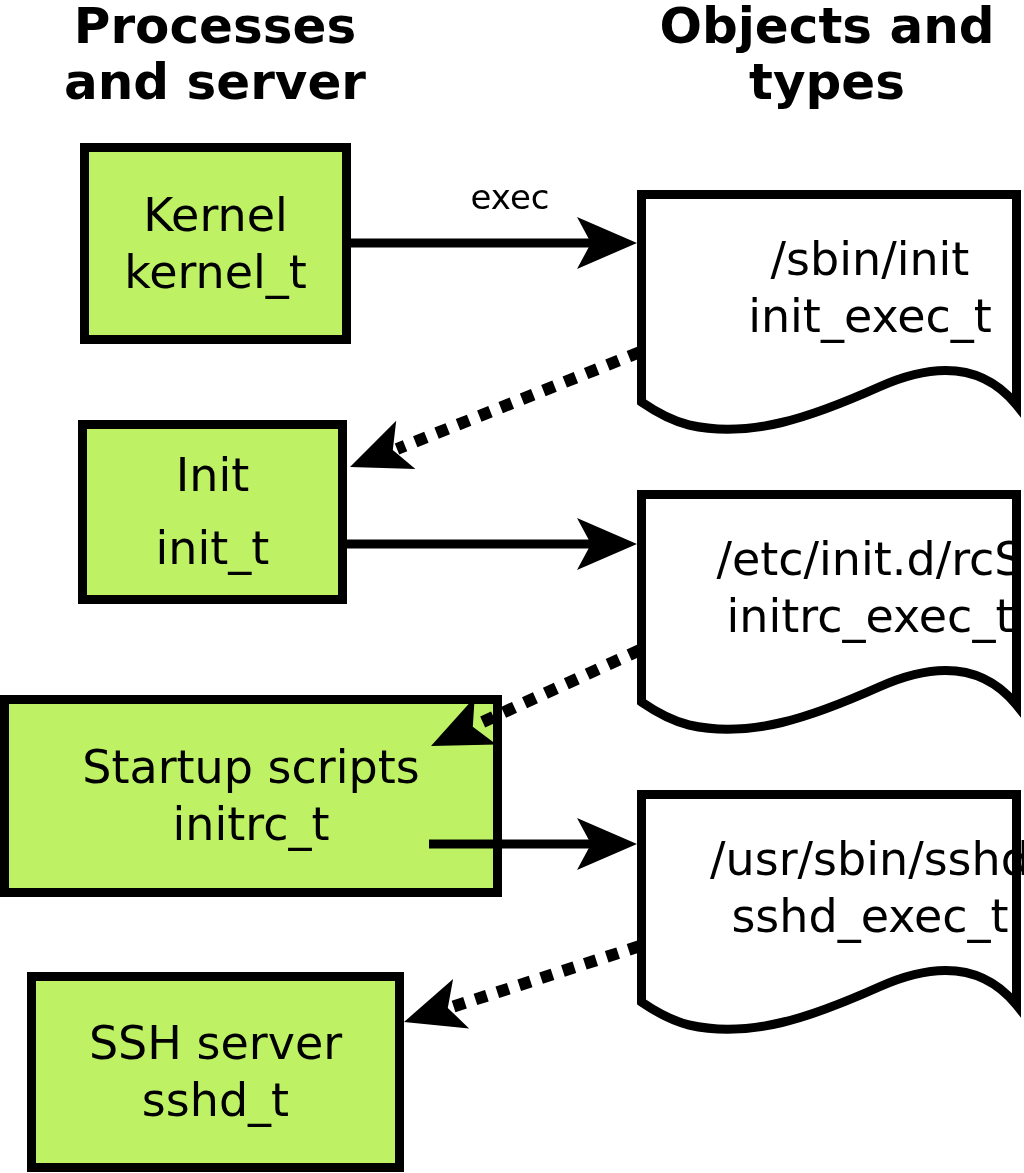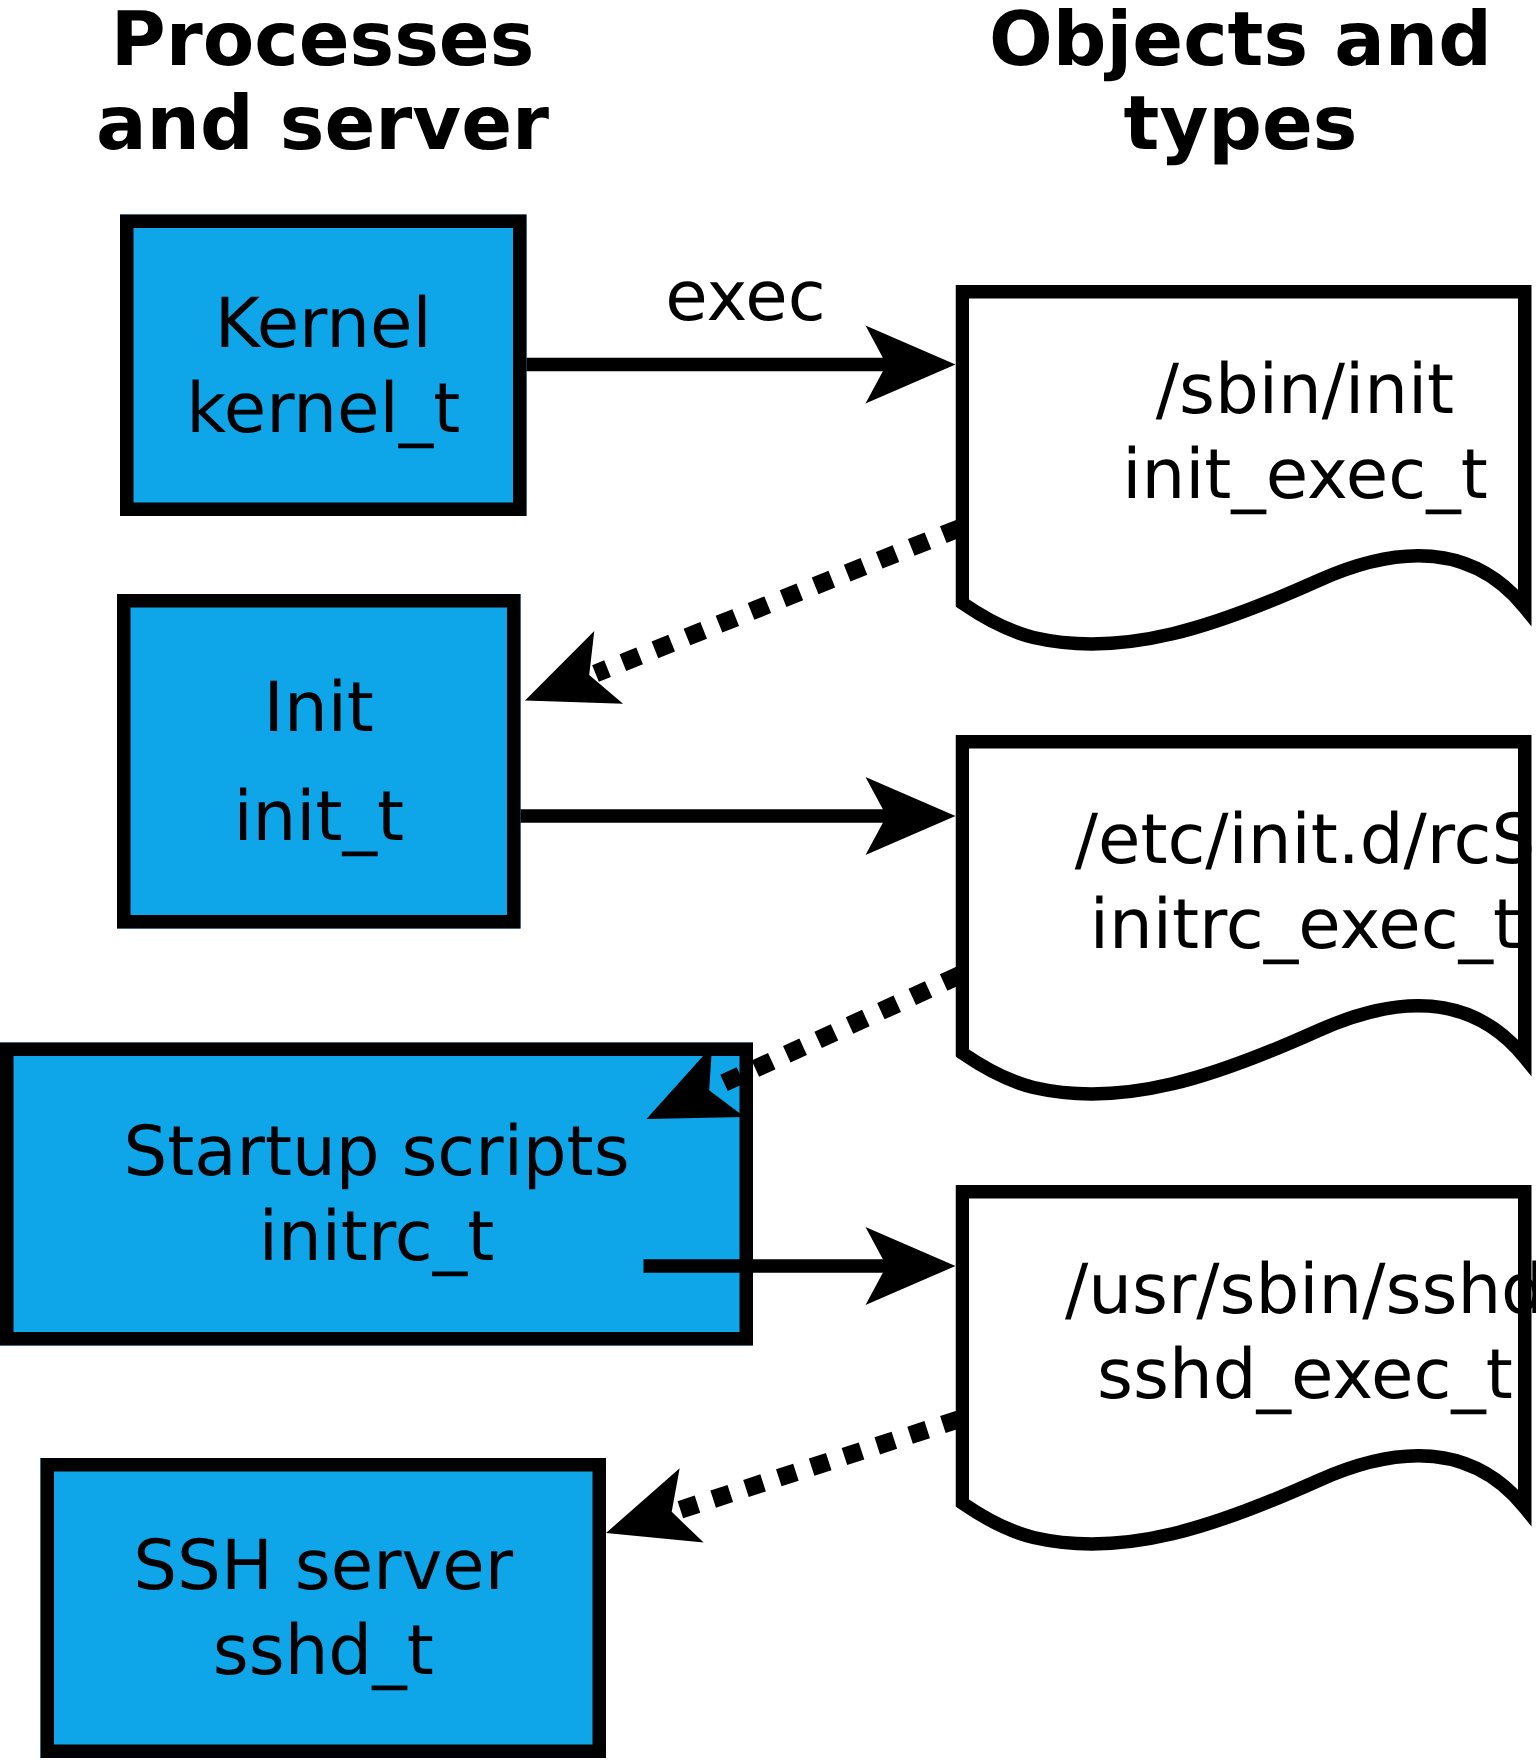--- a/index.html
+++ b/index.html
@@ -5,40 +5,40 @@
   html, body { margin: 0; padding: 0; background: #ffffff; }
   body { width: 1024px; height: 1173px; position: relative; overflow: hidden;
          font-family: "DejaVu Sans", "Liberation Sans", sans-serif; color: #000; }
   .canvas { position: absolute; left: 0; top: 0; width: 1024px; height: 1173px; background: #fff; }
 
   .col-title { position: absolute; text-align: center; font-weight: bold;
                font-size: 50px; line-height: 56px; color: #000; white-space: nowrap; }
   .col-title.left  { left: 20px;  width: 390px; top: -2px; }
   .col-title.right { left: 632px; width: 390px; top: -2px; }
 
-  .pbox { position: absolute; box-sizing: border-box; background: #0ea5e9;
+  .pbox { position: absolute; box-sizing: border-box; background: #bef264;
           border: 9px solid #000; display: flex; flex-direction: column;
           justify-content: center;
           font-size: 46px; line-height: 57px; text-align: center; white-space: nowrap; }
   .pbox.kernel  { left: 80px;  top: 143px; width: 271px; height: 201px; }
-  .pbox.init    { left: 78px;  top: 396px; width: 269px; height: 223px; gap: 16px; }
+  .pbox.init    { left: 78px;  top: 420px; width: 269px; height: 184px; gap: 16px; }
   .pbox.startup { left: 0px;   top: 695px; width: 502px; height: 202px; }
   .pbox.ssh     { left: 27px;  top: 972px; width: 377px; height: 200px; }
 
   .doc { position: absolute; width: 386px; height: 250px; }
   .doc.d1 { left: 637px; top: 190px; }
   .doc.d2 { left: 637px; top: 490px; }
   .doc.d3 { left: 637px; top: 790px; }
   .doc svg { position: absolute; left: 0; top: 0; }
   .doc .doctext { position: absolute; left: 0; top: 0; width: 386px; height: 195px;
                   display: flex; flex-direction: column; align-items: center; justify-content: center;
                   font-size: 46px; line-height: 57px; text-align: center; white-space: nowrap; padding-left: 40px; }
 
-  .edge-label { position: absolute; left: 377px; top: 172px; width: 240px;
-                text-align: center; font-size: 46px; line-height: 50px; white-space: nowrap; }
+  .edge-label { position: absolute; left: 390px; top: 172px; width: 240px;
+                text-align: center; font-size: 34px; line-height: 50px; white-space: nowrap; }
 
   .arrows { position: absolute; left: 0; top: 0; width: 1024px; height: 1173px;
             pointer-events: none; }
   .solid-line  { stroke: #000; stroke-width: 9; fill: none; }
   .dotted-line { stroke: #000; stroke-width: 12; fill: none; stroke-dasharray: 12 11; }
   .head { fill: #000; stroke: none; }
   .docpath { fill: #ffffff; stroke: #000000; stroke-width: 9; stroke-linejoin: miter; }
 </style>
 </head>
 <body>

